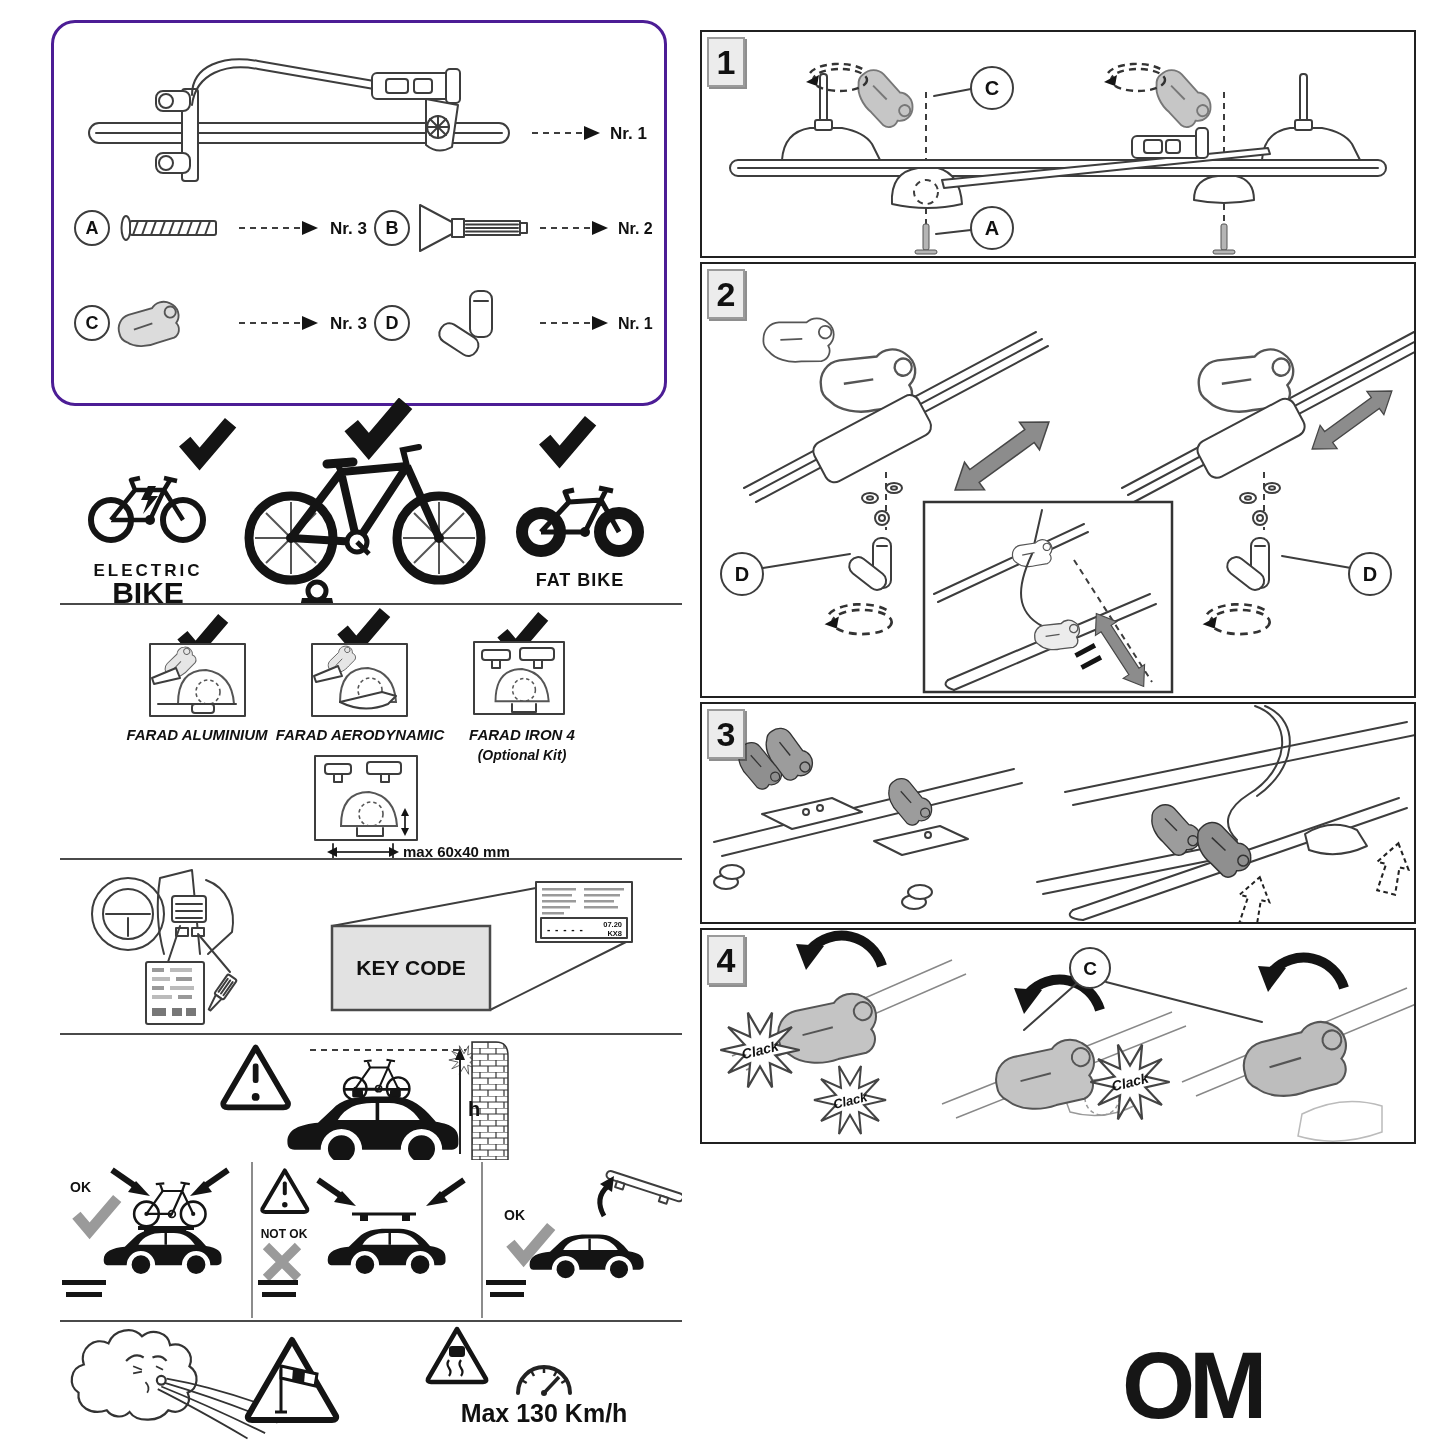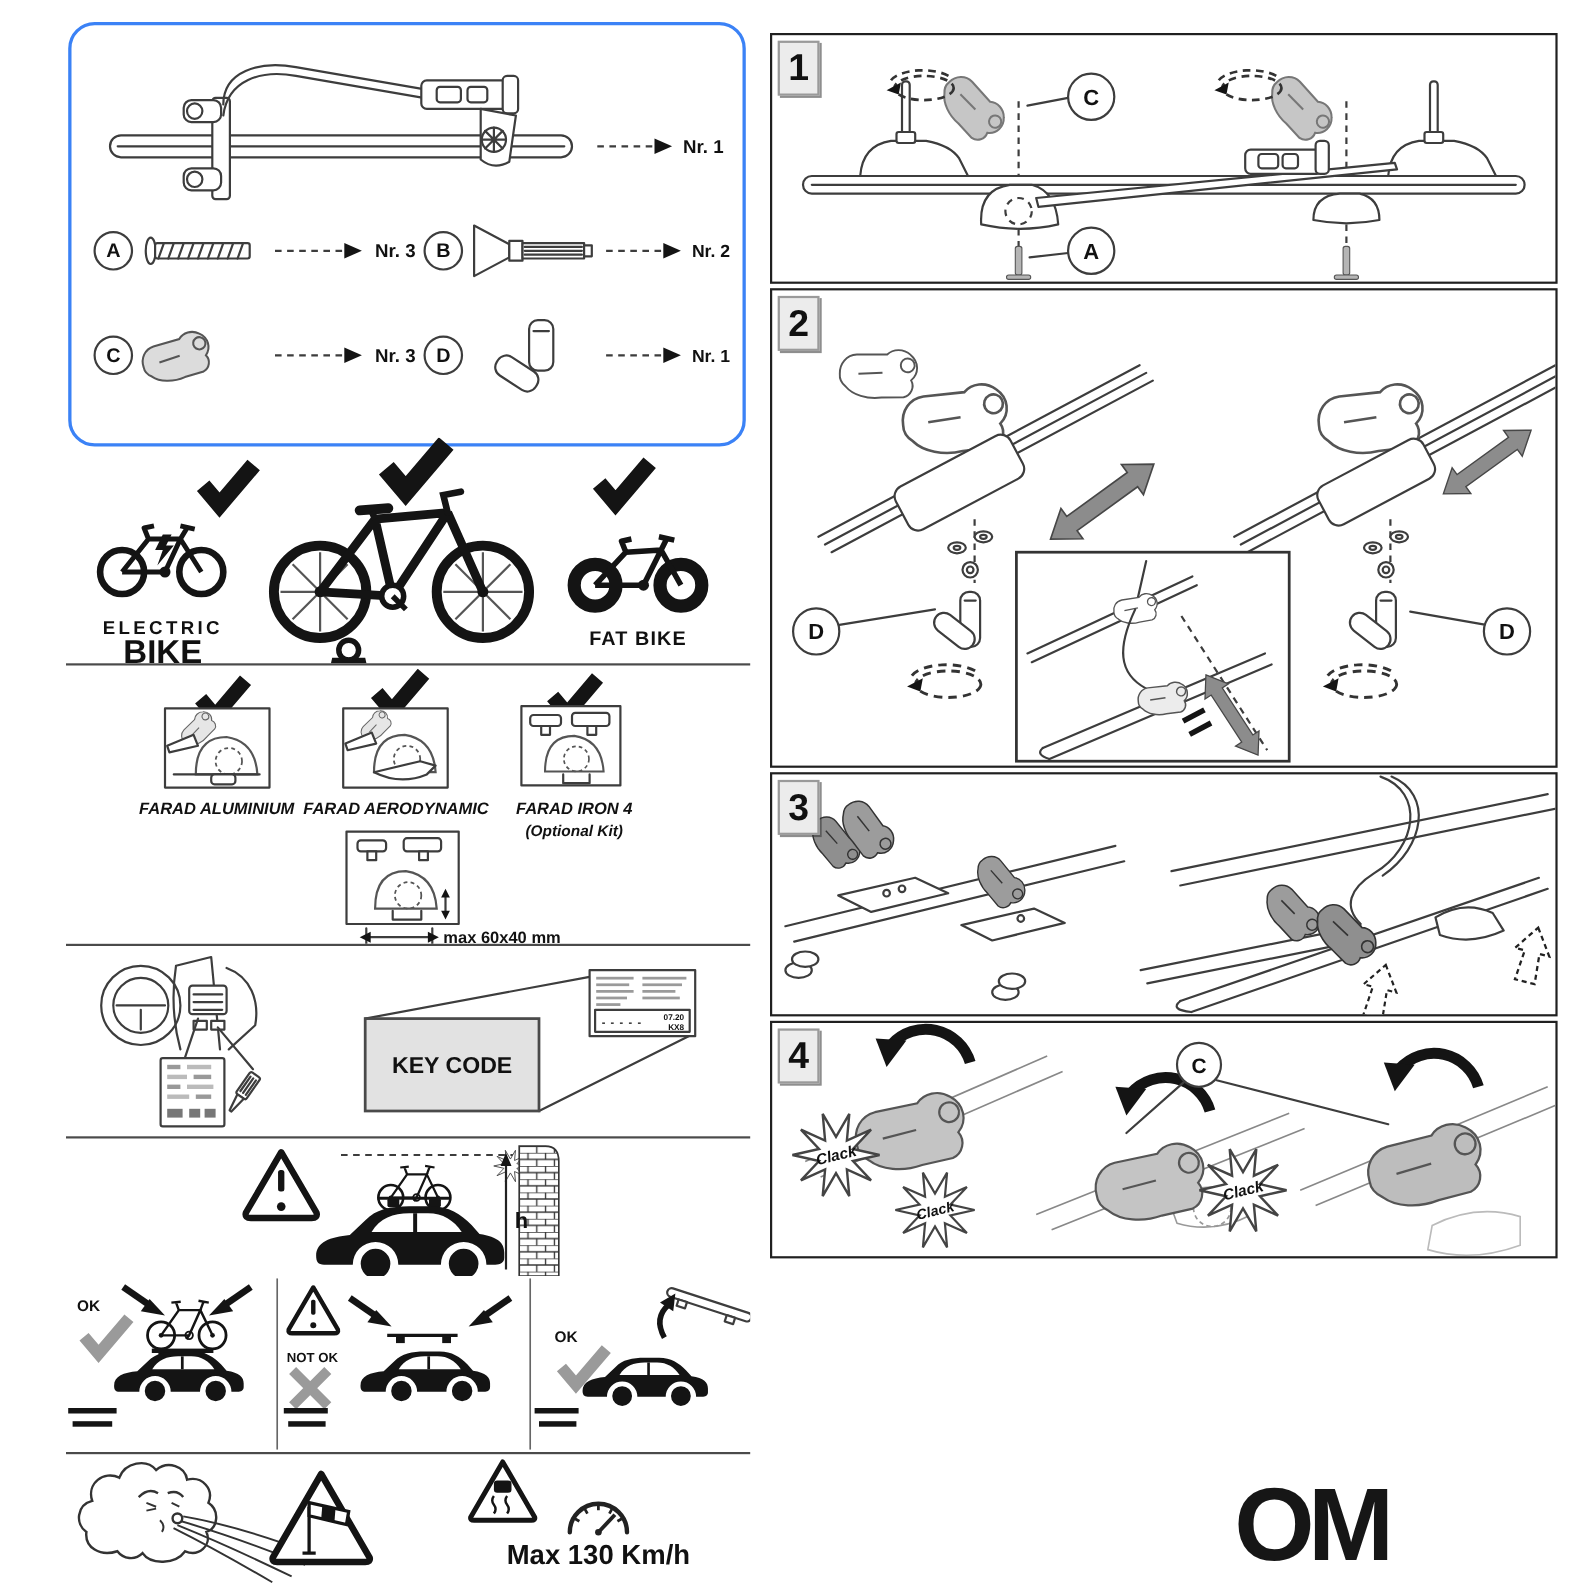--- a/index.html
+++ b/index.html
@@ -5,22 +5,22 @@
   html,body{margin:0;padding:0;background:#fff}
   #canvas{position:relative;width:1445px;height:1445px;background:#fff;overflow:hidden;
           font-family:"Liberation Sans",sans-serif;color:#111}
   .abs{position:absolute}
   .hr{position:absolute;left:60px;width:622px;border-top:2px solid #4a4a4a;height:0}
   .panel{position:absolute;border:2px solid #202020;background:#fff;box-sizing:border-box}
   .badge{position:absolute;left:5px;top:5px;width:34px;height:46px;background:#ececec;
          border:2px solid #9a9a9a;box-shadow:2px 2px 0 rgba(50,50,50,.55);
          display:flex;align-items:center;justify-content:center;
          font-size:34px;font-weight:bold;color:#111;z-index:3}
-  .partsbox{position:absolute;left:62px;top:20px;width:616px;height:386px;
-            border:3px solid #3b82f6;border-radius:24px;box-sizing:border-box}
+  .partsbox{position:absolute;left:51px;top:20px;width:616px;height:386px;
+            border:3px solid #4c1d95;border-radius:24px;box-sizing:border-box}
   .logo{position:absolute;left:1122px;top:1328px;width:292px;height:116px;
         display:flex;align-items:center;justify-content:flex-start;
         font-weight:bold;font-size:94px;letter-spacing:-6px;line-height:1}
   .logo .b{color:#161616}.logo .r{color:#e0322a}
   svg{display:block}
   .ln{fill:none;stroke:#3d3d3d;stroke-width:2;stroke-linejoin:round;stroke-linecap:round}
   .fw{fill:#fff;stroke:#3d3d3d;stroke-width:2;stroke-linejoin:round}
   .blk{fill:#141414;stroke:none}
   .dsh{fill:none;stroke:#3d3d3d;stroke-width:2;stroke-dasharray:6 5}
   .txt{font-family:"Liberation Sans",sans-serif;font-weight:bold;fill:#111}

